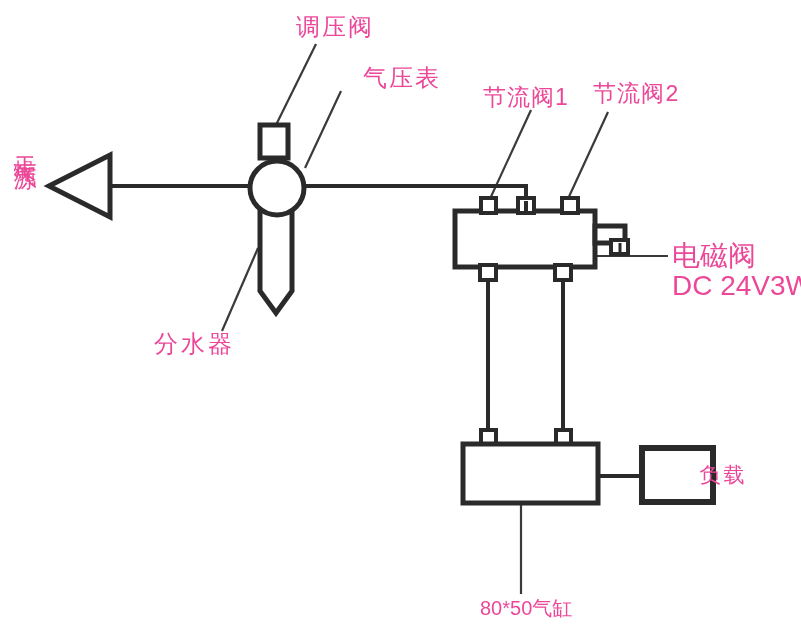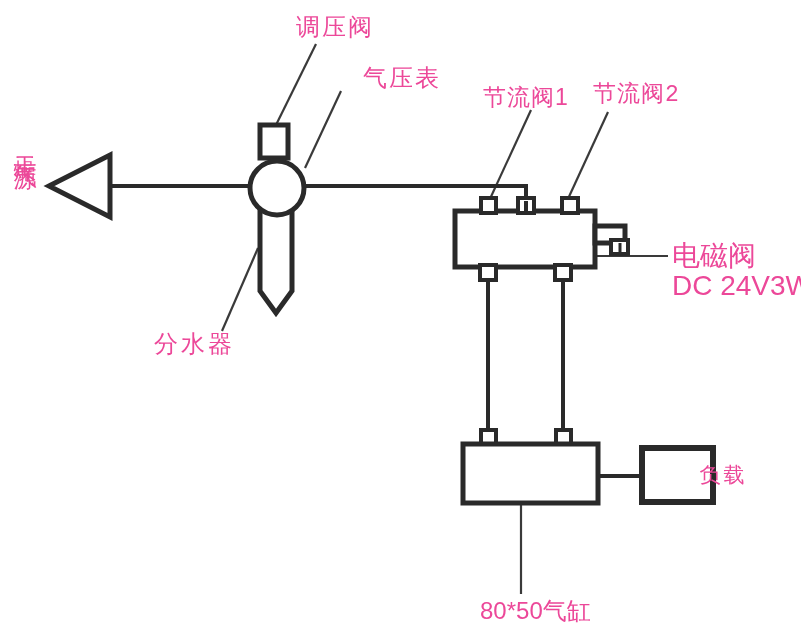--- a/index.html
+++ b/index.html
@@ -31,21 +31,21 @@
   .lbl-air-source  { left: 12px;  top: 138px; font-size: 23px; writing-mode: vertical-rl; text-orientation: upright; letter-spacing: 4px; }
   .lbl-separator   { left: 154px; top: 330px; font-size: 24px; letter-spacing: 3px; }
   .lbl-throttle1   { left: 483px; top: 84px;  font-size: 23px; letter-spacing: 1px; }
   .lbl-throttle2   { left: 593px; top: 82px;  font-size: 23px; letter-spacing: 1px; font-family: Liberation Mono, monospace; }
   .lbl-solenoid    { left: 672px; top: 241px; font-size: 28px; line-height: 30px; }
   .lbl-load {
     left: 668px; top: 448px; width: 71px; height: 54px;
     display: flex; align-items: center; justify-content: center;
     font-size: 21px; letter-spacing: 3px; margin-left: 20px;
   }
-  .lbl-cylinder    { left: 480px; top: 597px; font-size: 24px; }
+  .lbl-cylinder    { left: 480px; top: 597px; font-size: 20px; }
 </style>
 </head>
 <body>
 
 <div class="canvas">
 
   <svg width="801" height="635" viewBox="0 0 801 635">
 
     <g stroke="#3a3a3a" stroke-width="2.2" fill="none">
       <line x1="316" y1="44" x2="275" y2="127"></line>

